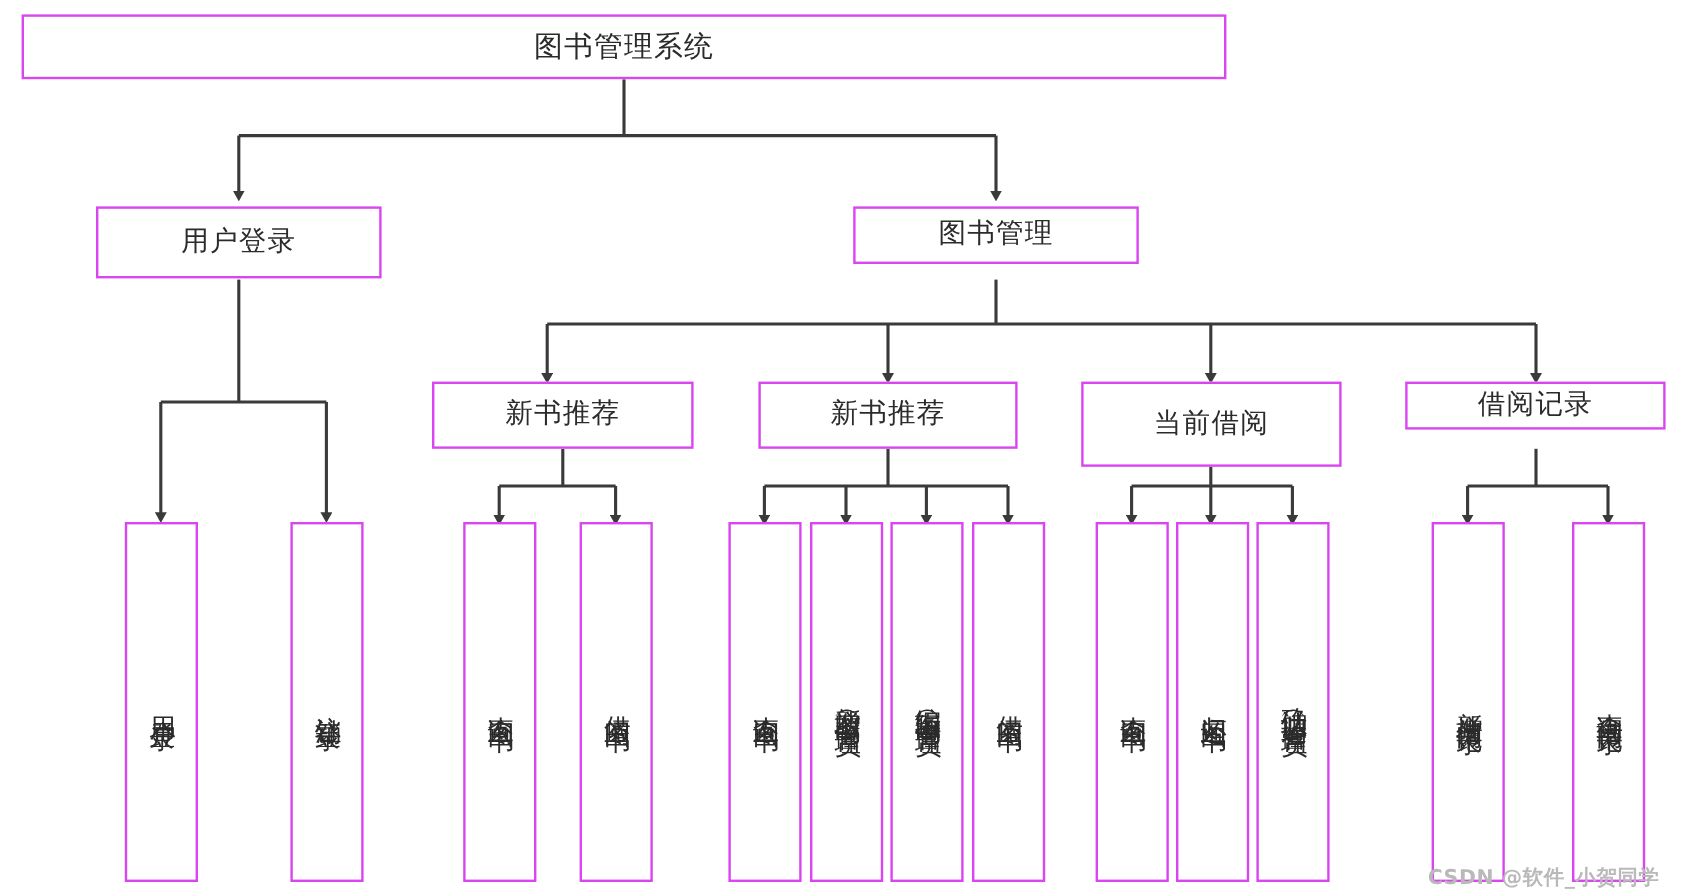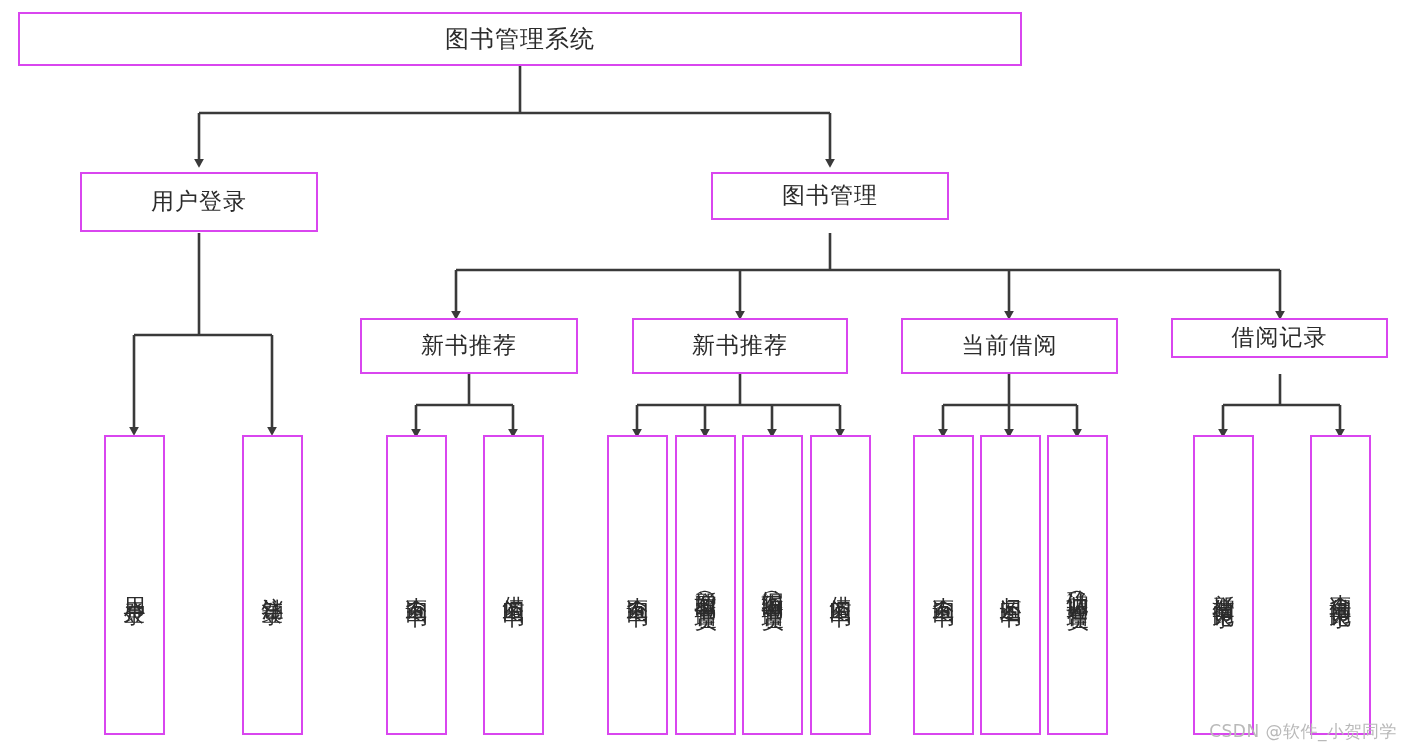--- a/index.html
+++ b/index.html
@@ -56,26 +56,27 @@
   }
   .node .label {
     display: block;
     white-space: pre-line;
   }
   .node.vert .label {
     white-space: normal;
   }
   #watermark {
     position: absolute;
-    right: 8px;
+    right: 22px;
     bottom: 4px;
     font-size: 17px;
     color: #b9b9b9;
     letter-spacing: 0.5px;
     white-space: nowrap;
+    font-weight: bold;
   }
 </style>
 </head>
 <body>
 
 <div id="diagram-root">
 
   <svg id="edge-layer" viewBox="0 0 1405 747" width="1405" height="747" aria-hidden="true">
     <defs>
       <marker id="arrowhead" markerWidth="9" markerHeight="10" refX="1.2" refY="5" orient="auto" markerUnits="userSpaceOnUse">
@@ -137,21 +138,21 @@
   <div class="node horiz" style="left:711px; top:172px; width:238px; height:48px;">
     <span class="label">图书管理</span>
   </div>
 
   <div class="node horiz" style="left:360px; top:318px; width:218px; height:56px;">
     <span class="label">新书推荐</span>
   </div>
   <div class="node horiz" style="left:632px; top:318px; width:216px; height:56px;">
     <span class="label">新书推荐</span>
   </div>
-  <div class="node horiz" style="left:901px; top:318px; width:217px; height:56px;">
+  <div class="node horiz" style="left:901px; top:318px; width:217px; height:71px;">
     <span class="label">当前借阅</span>
   </div>
   <div class="node horiz" style="left:1171px; top:318px; width:217px; height:40px;">
     <span class="label">借阅记录</span>
   </div>
 
   <div class="node vert" style="left:104px; top:435px; width:61px; height:300px;">
     <span class="label">用户登录</span>
   </div>
   <div class="node vert" style="left:242px; top:435px; width:61px; height:300px;">

